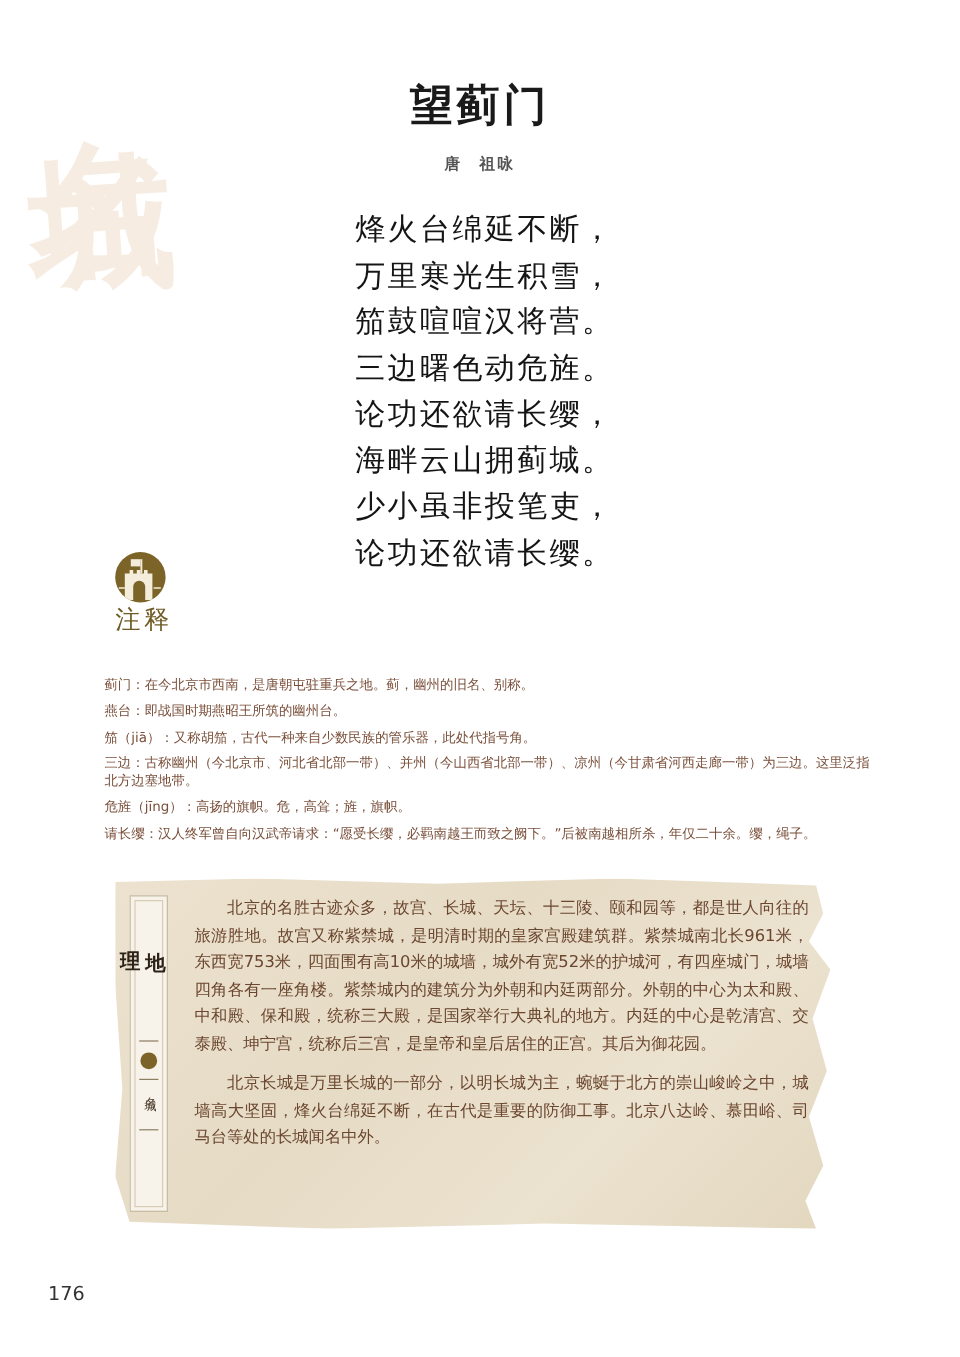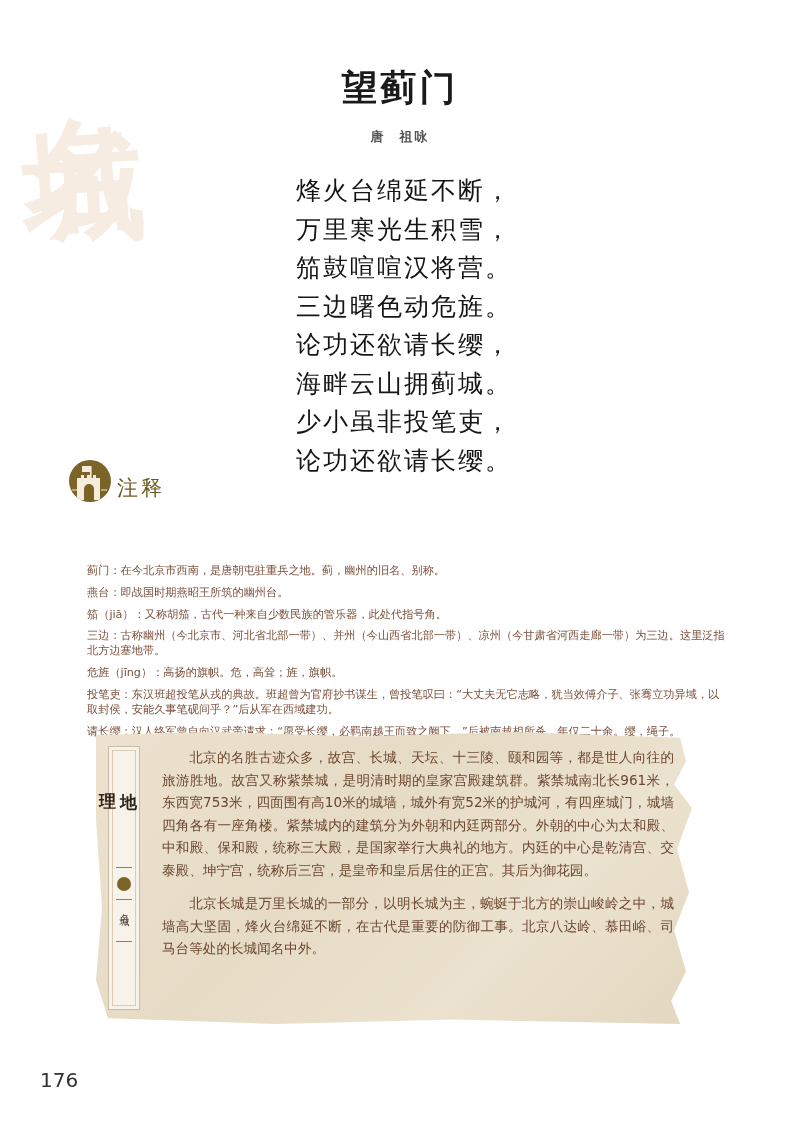--- a/index.html
+++ b/index.html
@@ -25,21 +25,21 @@
     font-family: "DejaVu Serif", serif; font-size: 13px; color: #555; letter-spacing: 2px; font-weight: bold;
   }
   .poem-author span + span { margin-left: 14px; }
   .poem-lines {
     position: absolute; left: 296px; top: 172px;
     font-family: "DejaVu Serif", serif; font-size: 25px; color: #151515;
     letter-spacing: 2px;
   }
   .poem-line { height: 38.5px; line-height: 38.5px; white-space: nowrap; }
 
-  .notes-header { position: absolute; left: 69px; top: 460px; display: flex; align-items: flex-end; }
+  .notes-header { position: absolute; left: 90px; top: 460px; display: flex; align-items: center; flex-direction: column; }
   .notes-icon {
     width: 42px; height: 42px; border-radius: 50%; background: #7c6428;
     position: relative; overflow: hidden;
   }
   .notes-icon svg { position: absolute; left: 0; top: 0; }
   .notes-title {
     margin-left: 6px; font-family: "DejaVu Serif", serif; font-size: 21px;
     color: #6e5a23; letter-spacing: 3px;
   }
   .notes { position: absolute; left: 87px; top: 516px; width: 640px; margin-top: 47px; }
@@ -75,21 +75,21 @@
     font-family: "DejaVu Serif", serif; font-size: 10px; color: #4e4030;
     writing-mode: vertical-rl; letter-spacing: 3px;
   }
   .card-body {
     position: absolute; left: 66px; top: 14px; width: 512px;
     font-size: 13.6px; color: #6b4630; line-height: 22.5px;
   }
   .card-body p { margin: 0 0 11px 0; text-indent: 2em; text-align: justify; }
 
   .page-number {
-    position: absolute; left: 40px; top: 1068px; font-size: 20px; color: #333;
+    position: absolute; left: 40px; top: 1068px; font-size: 16px; color: #333;
     font-family: "DejaVu Sans", sans-serif;
   }
 </style>
 </head>
 <body>
 
 <div class="watermark">名城</div>
 
 <div class="poem-title">望蓟门</div>
 <div class="poem-author">
@@ -120,21 +120,20 @@
   </div>
   <div class="notes-title">注释</div>
 </div>
 
 <div class="notes">
   <div class="note">蓟门：在今北京市西南，是唐朝屯驻重兵之地。蓟，幽州的旧名、别称。</div>
   <div class="note">燕台：即战国时期燕昭王所筑的幽州台。</div>
   <div class="note">笳（jiā）：又称胡笳，古代一种来自少数民族的管乐器，此处代指号角。</div>
   <div class="note">三边：古称幽州（今北京市、河北省北部一带）、并州（今山西省北部一带）、凉州（今甘肃省河西走廊一带）为三边。这里泛指北方边塞地带。</div>
   <div class="note">危旌（jīng）：高扬的旗帜。危，高耸；旌，旗帜。</div>
-  <div class="note">投笔吏：东汉班超投笔从戎的典故。班超曾为官府抄书谋生，曾投笔叹曰：“大丈夫无它志略，犹当效傅介子、张骞立功异域，以取封侯，安能久事笔砚间乎？”后从军在西域建功。</div>
   <div class="note">请长缨：汉人终军曾自向汉武帝请求：“愿受长缨，必羁南越王而致之阙下。”后被南越相所杀，年仅二十余。缨，绳子。</div>
 </div>
 
 <div class="card">
   <div class="card-side">
     <div class="card-side-title-wrap">
       <div class="card-side-title">地理卡片</div>
     </div>
     <div class="card-side-rule" style="top:120px"></div>
     <div class="card-side-badge"></div>

